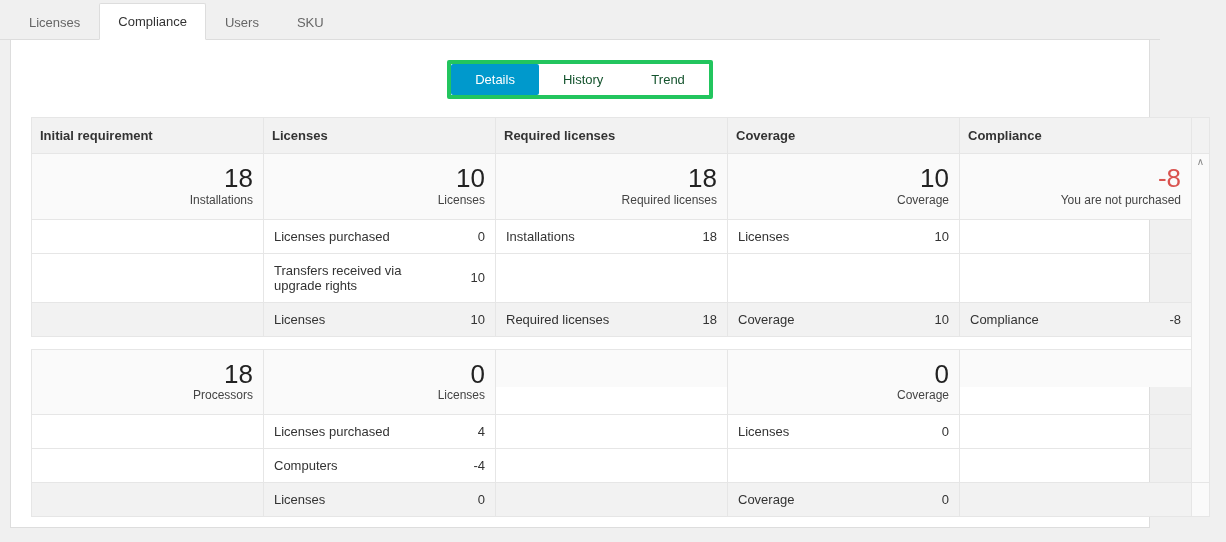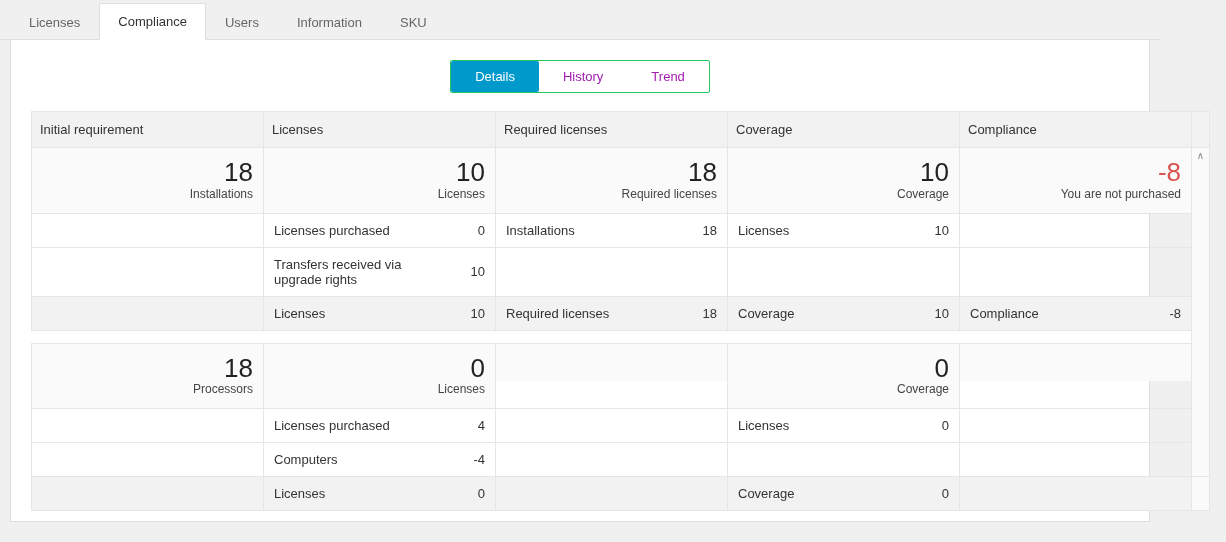--- a/index.html
+++ b/index.html
@@ -48,45 +48,45 @@
       border-top: none;
       padding-bottom: 10px;
     }
     .sub-tabs-wrap {
       display: flex;
       justify-content: center;
       padding: 20px 0 18px 0;
     }
     .sub-tabs {
       display: flex;
-      border: 1px solid #22c55e;
+      border: 4px solid #22c55e;
       border-radius: 2px;
     }
     .sub-tab {
       padding: 8px 24px;
-      color: #a21caf;
+      color: #14532d;
       cursor: pointer;
     }
     .sub-tab.active {
       background: #0099cc;
       color: #fff;
       border-radius: 2px;
     }
     .grid-wrap {
       position: relative;
       margin: 0 20px;
     }
     .grid {
       border-collapse: collapse;
       width: 100%;
       table-layout: fixed;
     }
     .grid th {
       text-align: left;
-      font-weight: 400;
+      font-weight: 700;
       padding: 10px 8px;
       border: 1px solid #e6e6e6;
       background: #f2f2f2;
       color: #333;
       font-size: 13px;
     }
     .grid th.scroll-col {
       width: 18px;
       padding: 0;
       background: #f2f2f2;
@@ -159,21 +159,20 @@
     }
   </style>
 </head>
 <body>
 
 <div class="page">
   <div class="tabs-bar">
     <div class="tab">Licenses</div>
     <div class="tab active">Compliance</div>
     <div class="tab">Users</div>
-    <div class="tab">Information</div>
     <div class="tab">SKU</div>
   </div>
 
   <div class="content">
 
     <div class="sub-tabs-wrap">
       <div class="sub-tabs">
         <div class="sub-tab active">Details</div>
         <div class="sub-tab">History</div>
         <div class="sub-tab">Trend</div>

